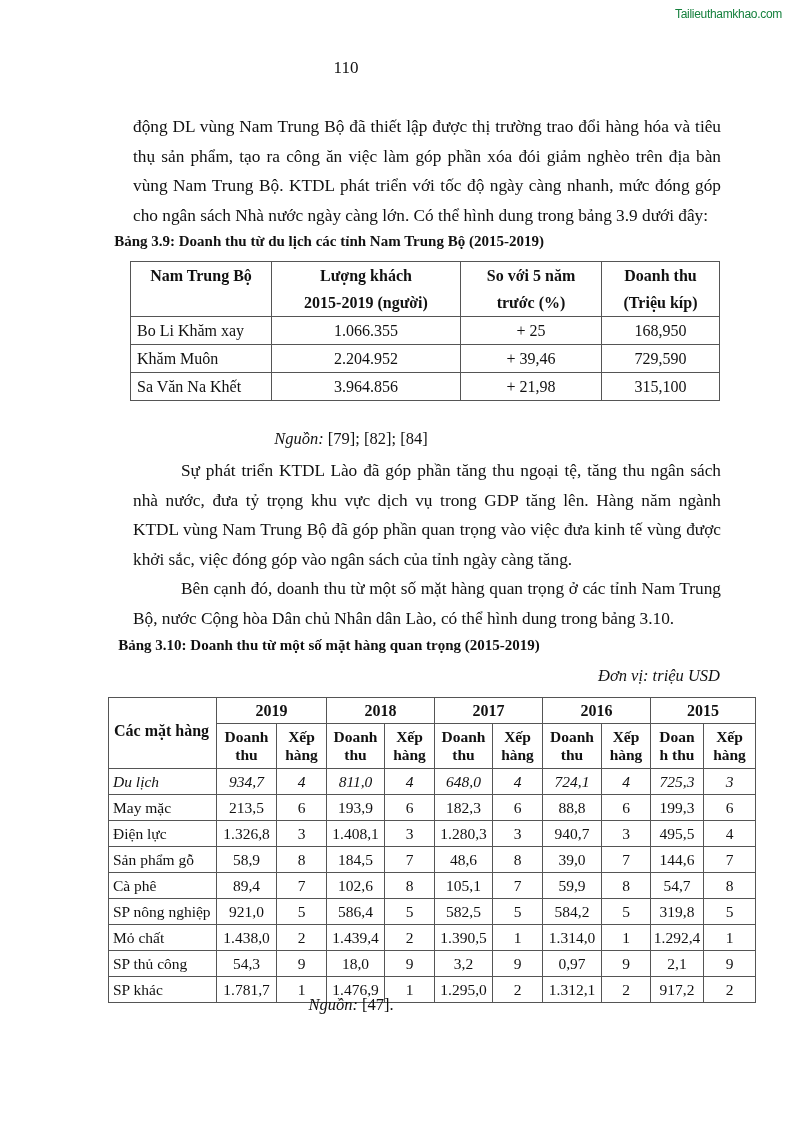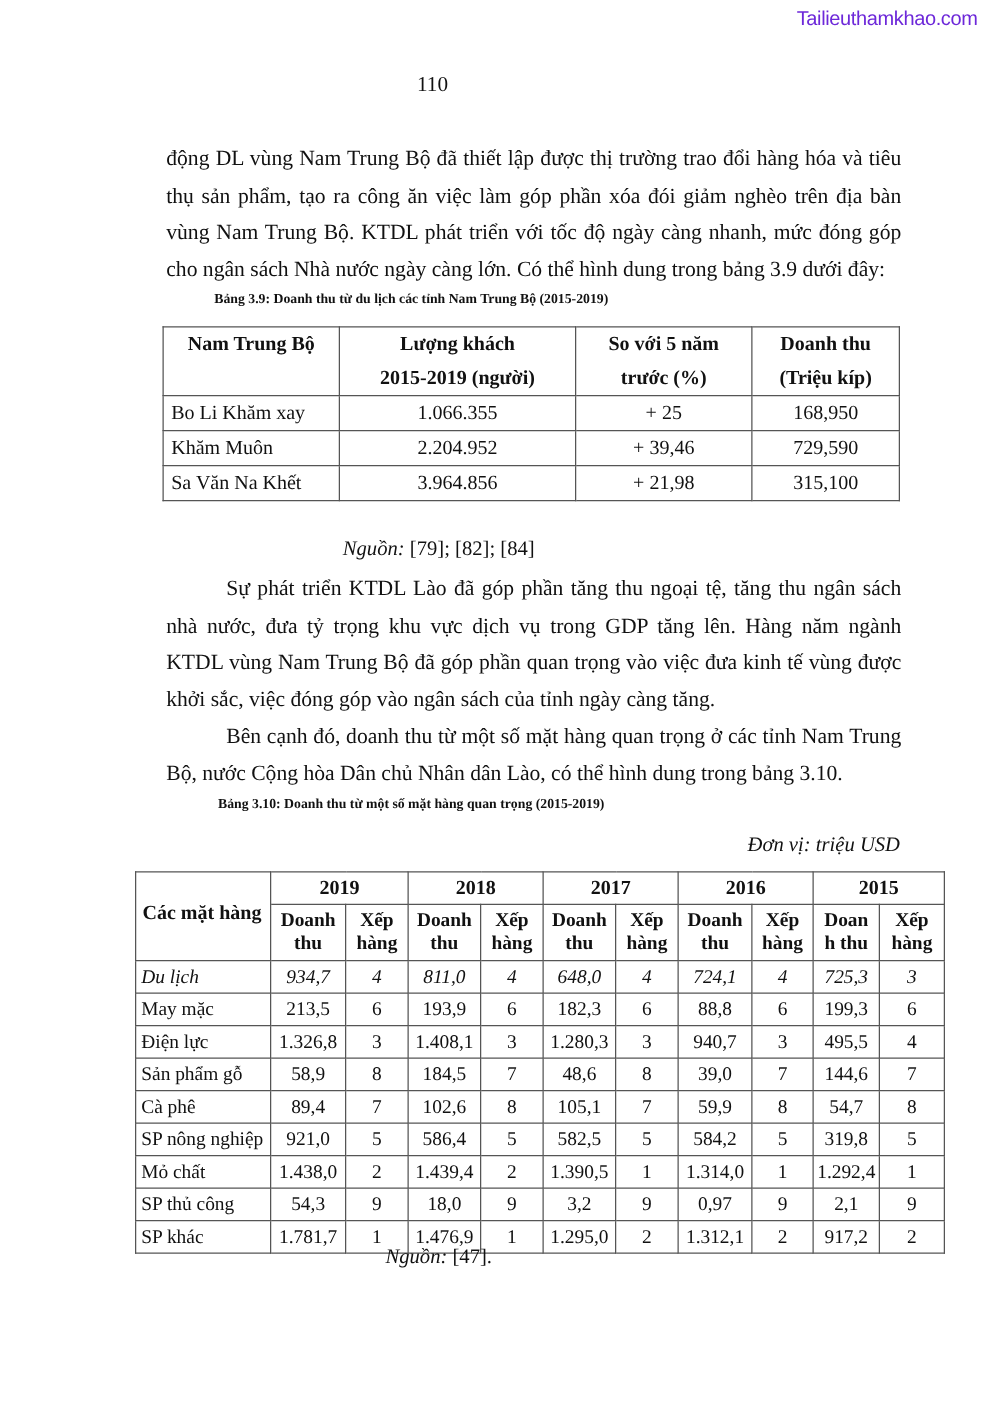--- a/index.html
+++ b/index.html
@@ -4,35 +4,35 @@
 <style>
   html, body { margin: 0; padding: 0; }
   body {
     width: 794px; height: 1123px; background: #ffffff; position: relative;
     font-family: "Liberation Serif", "DejaVu Serif", serif; color: #111;
     overflow: hidden;
   }
   .watermark {
     position: absolute; top: 7px; right: 12px;
     font-family: "Liberation Sans", "DejaVu Sans", sans-serif;
-    font-size: 16px; color: #6d28d9; letter-spacing: -0.3px;
+    font-size: 12px; color: #15803d; letter-spacing: -0.3px;
   }
   .page-number {
     position: absolute; top: 58px; left: 0; width: 692px; text-align: center;
     font-size: 17px;
   }
   .para {
     position: absolute; left: 133px; width: 588px;
     font-size: 17.3px; line-height: 29.5px; text-align: justify;
     margin: 0;
   }
   .para.indent { text-indent: 48px; }
   .caption {
     position: absolute; left: 0; width: 658px; text-align: center;
-    font-weight: bold; font-size: 11px; margin: 0;
+    font-weight: bold; font-size: 15px; margin: 0;
   }
   .source {
     position: absolute; left: 0; width: 702px; text-align: center;
     font-size: 16.5px;
   }
   .source i { font-style: italic; }
   .unit {
     position: absolute; right: 74px; font-style: italic; font-size: 16.5px;
   }
   table { border-collapse: collapse; position: absolute; table-layout: fixed; }

